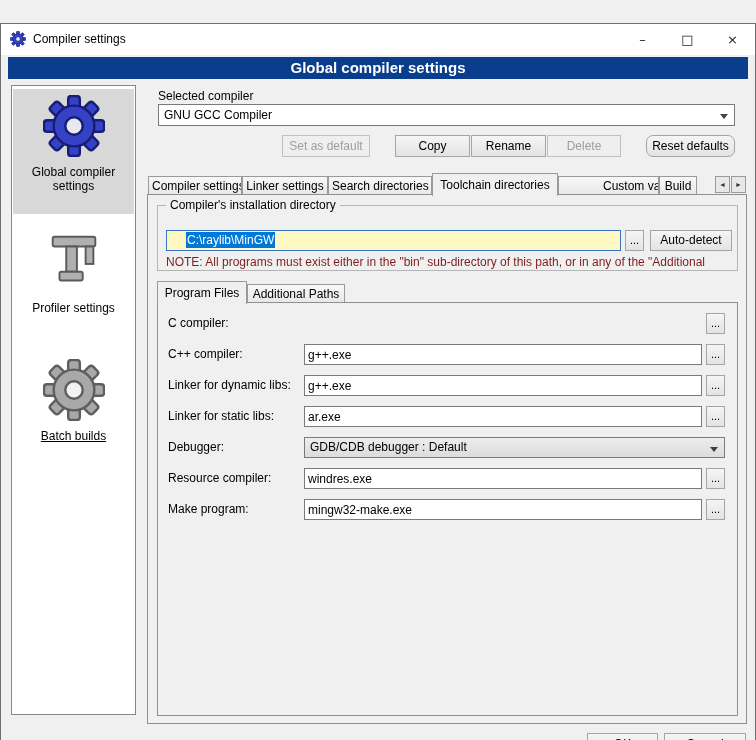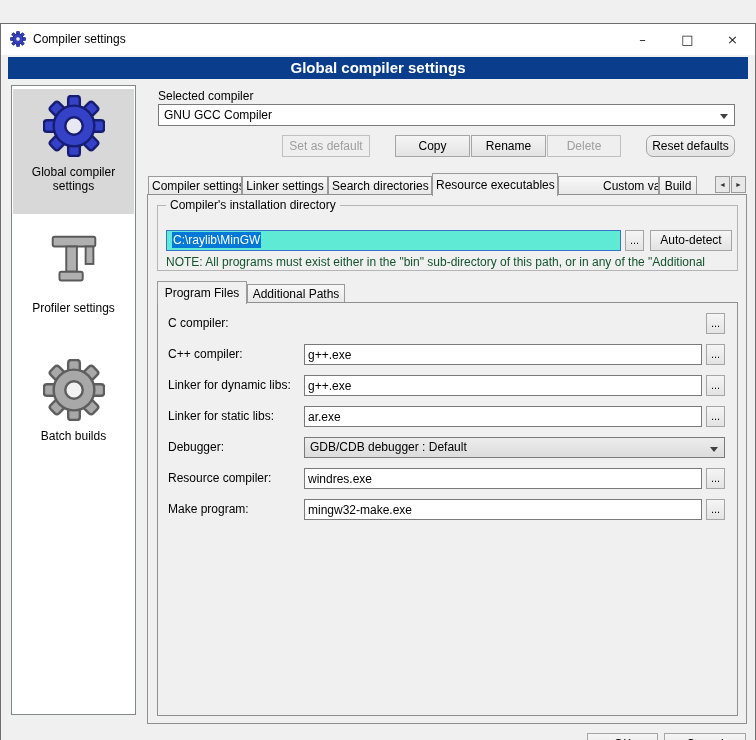--- a/index.html
+++ b/index.html
@@ -19,21 +19,21 @@
   .banner { position:absolute; left:7px; right:7px; top:33px; height:22px; background:#0a3d8c; color:#fff; font-weight:bold; font-size:15px; text-align:center; line-height:22px; }
 
   
   .sidebar { position:absolute; left:10px; top:61px; width:125px; height:630px; background:#ffffff; border:1px solid #828790; }
   .side-item { position:absolute; left:1px; width:121px; display:flex; flex-direction:column; align-items:center; padding-top:6px; text-align:center; }
   .side-item.selected { background:#d8d8d8; }
   .side-item .icon { width:62px; height:62px; margin-bottom:8px; }
   .side-item .lbl { font-size:12px; line-height:14px; width:112px; }
   .item-0 { top:3px; height:125px; }
   .item-1 { top:139px; height:100px; }
-  .item-2 { top:267px; height:100px; }
+  .item-2 { top:267px; height:100px;text-decoration:underline; }
 
   
   .field-label { position:absolute; font-size:12px; }
   .combo { position:absolute; background:#ffffff; border:1px solid #7a7a7a; line-height:20px; padding-left:5px; overflow:hidden; white-space:nowrap; }
   .combo .combo-arrow { position:absolute; right:6px; top:9px; width:0; height:0; border-left:4px solid transparent; border-right:4px solid transparent; border-top:5px solid #404040; }
   .compiler-combo { left:157px; top:80px; width:577px; height:22px; }
 
   .btn { position:absolute; height:22px; background:linear-gradient(#f5f5f5,#e3e3e3); border:1px solid #a5a5a5; font-size:12px; text-align:center; line-height:20px; cursor:default; font-family:"Liberation Sans", sans-serif; }
   .btn.disabled { color:#9e9e9e; background:#efefef; border-color:#c0c0c0; }
   .b-setdefault { left:281px; top:111px; width:88px; }
@@ -49,27 +49,27 @@
   .tab-scroll { position:absolute; width:15px; height:17px; top:152px; background:#e8e8e8; border:1px solid #9a9a9a; font-size:7px; text-align:center; line-height:15px; color:#333; padding:0; cursor:default; }
   .ts-left { left:714px; } .ts-right { left:730px; }
 
   
   .main-panel { position:absolute; left:146px; top:170px; width:600px; height:530px; border:1px solid #8f8f8f; background:#f0f0f0; }
 
   
   .groupbox { position:absolute; left:156px; top:181px; width:581px; height:66px; border:1px solid #b5b5b5; }
   .groupbox .legend { position:absolute; left:8px; top:-8px; background:#f0f0f0; padding:0 4px; font-size:12px; }
 
-  .text-input { position:absolute; background:#5eead4; border:1px solid #7a7a7a; height:21px; line-height:19px; padding-left:5px; font-size:12px; overflow:hidden; white-space:nowrap; }
+  .text-input { position:absolute; background:#fef9c3; border:1px solid #7a7a7a; height:21px; line-height:19px; padding-left:19px; font-size:12px; overflow:hidden; white-space:nowrap; }
   .path-input { left:8px; top:24px; width:455px; border-color:#3973c6; }
   .path-input .sel { background:#0078d7; color:#fff; padding:1px 1px; }
   .mini-btn { position:absolute; height:21px; background:linear-gradient(#f5f5f5,#e3e3e3); border:1px solid #a5a5a5; font-size:11px; text-align:center; line-height:17px; padding:0; cursor:default; }
   .gb-browse { left:467px; top:24px; width:19px; }
   .gb-auto { left:492px; top:24px; width:82px; font-size:12px; line-height:19px; }
-  .note { position:absolute; left:8px; top:49px; right:1px; color:#14532d; font-size:12px; white-space:nowrap; overflow:hidden; }
+  .note { position:absolute; left:8px; top:49px; right:1px; color:#7f1d1d; font-size:12px; white-space:nowrap; overflow:hidden; }
 
   
   .subtabstrip { position:absolute; left:156px; top:257px; height:22px; display:flex; align-items:flex-end; }
   .sub-panel { position:absolute; left:156px; top:278px; width:581px; height:414px; border:1px solid #8f8f8f; background:#f0f0f0; }
 
   .frow { position:absolute; left:0; width:100%; height:21px; }
   .frow .rlabel { position:absolute; left:10px; line-height:21px; font-size:12px; }
   .frow input.rinput { position:absolute; left:146px; width:398px; height:21px; border:1px solid #7a7a7a; background:#fff; font-size:12px; padding-left:3px; font-family:"Liberation Sans", sans-serif; }
   .frow .rbrowse { left:548px; top:0; width:19px; }
   .debugger-combo { left:146px; top:0; width:421px; height:21px; background:linear-gradient(#ededed,#dcdcdc); line-height:19px; }
@@ -157,21 +157,21 @@
   <button class="btn b-setdefault disabled">Set as default</button>
   <button class="btn b-copy">Copy</button>
   <button class="btn b-rename">Rename</button>
   <button class="btn b-delete disabled">Delete</button>
   <button class="btn b-reset">Reset defaults</button>
 
   <div class="tabstrip">
     <div class="tab" style="width:94px;">Compiler settings</div>
     <div class="tab" style="width:86px;">Linker settings</div>
     <div class="tab" style="width:104px;">Search directories</div>
-    <div class="tab active" style="width:126px;">Resource executables</div>
+    <div class="tab active" style="width:126px;">Toolchain directories</div>
     <div class="tab" style="width:101px;padding-left:44px;">Custom variables</div>
     <div class="tab" style="width:38px;">Build</div>
   </div>
   <button class="tab-scroll ts-left">◄</button>
   <button class="tab-scroll ts-right">►</button>
 
   <div class="main-panel"></div>
 
   <div class="groupbox">
     <span class="legend">Compiler's installation directory</span>

